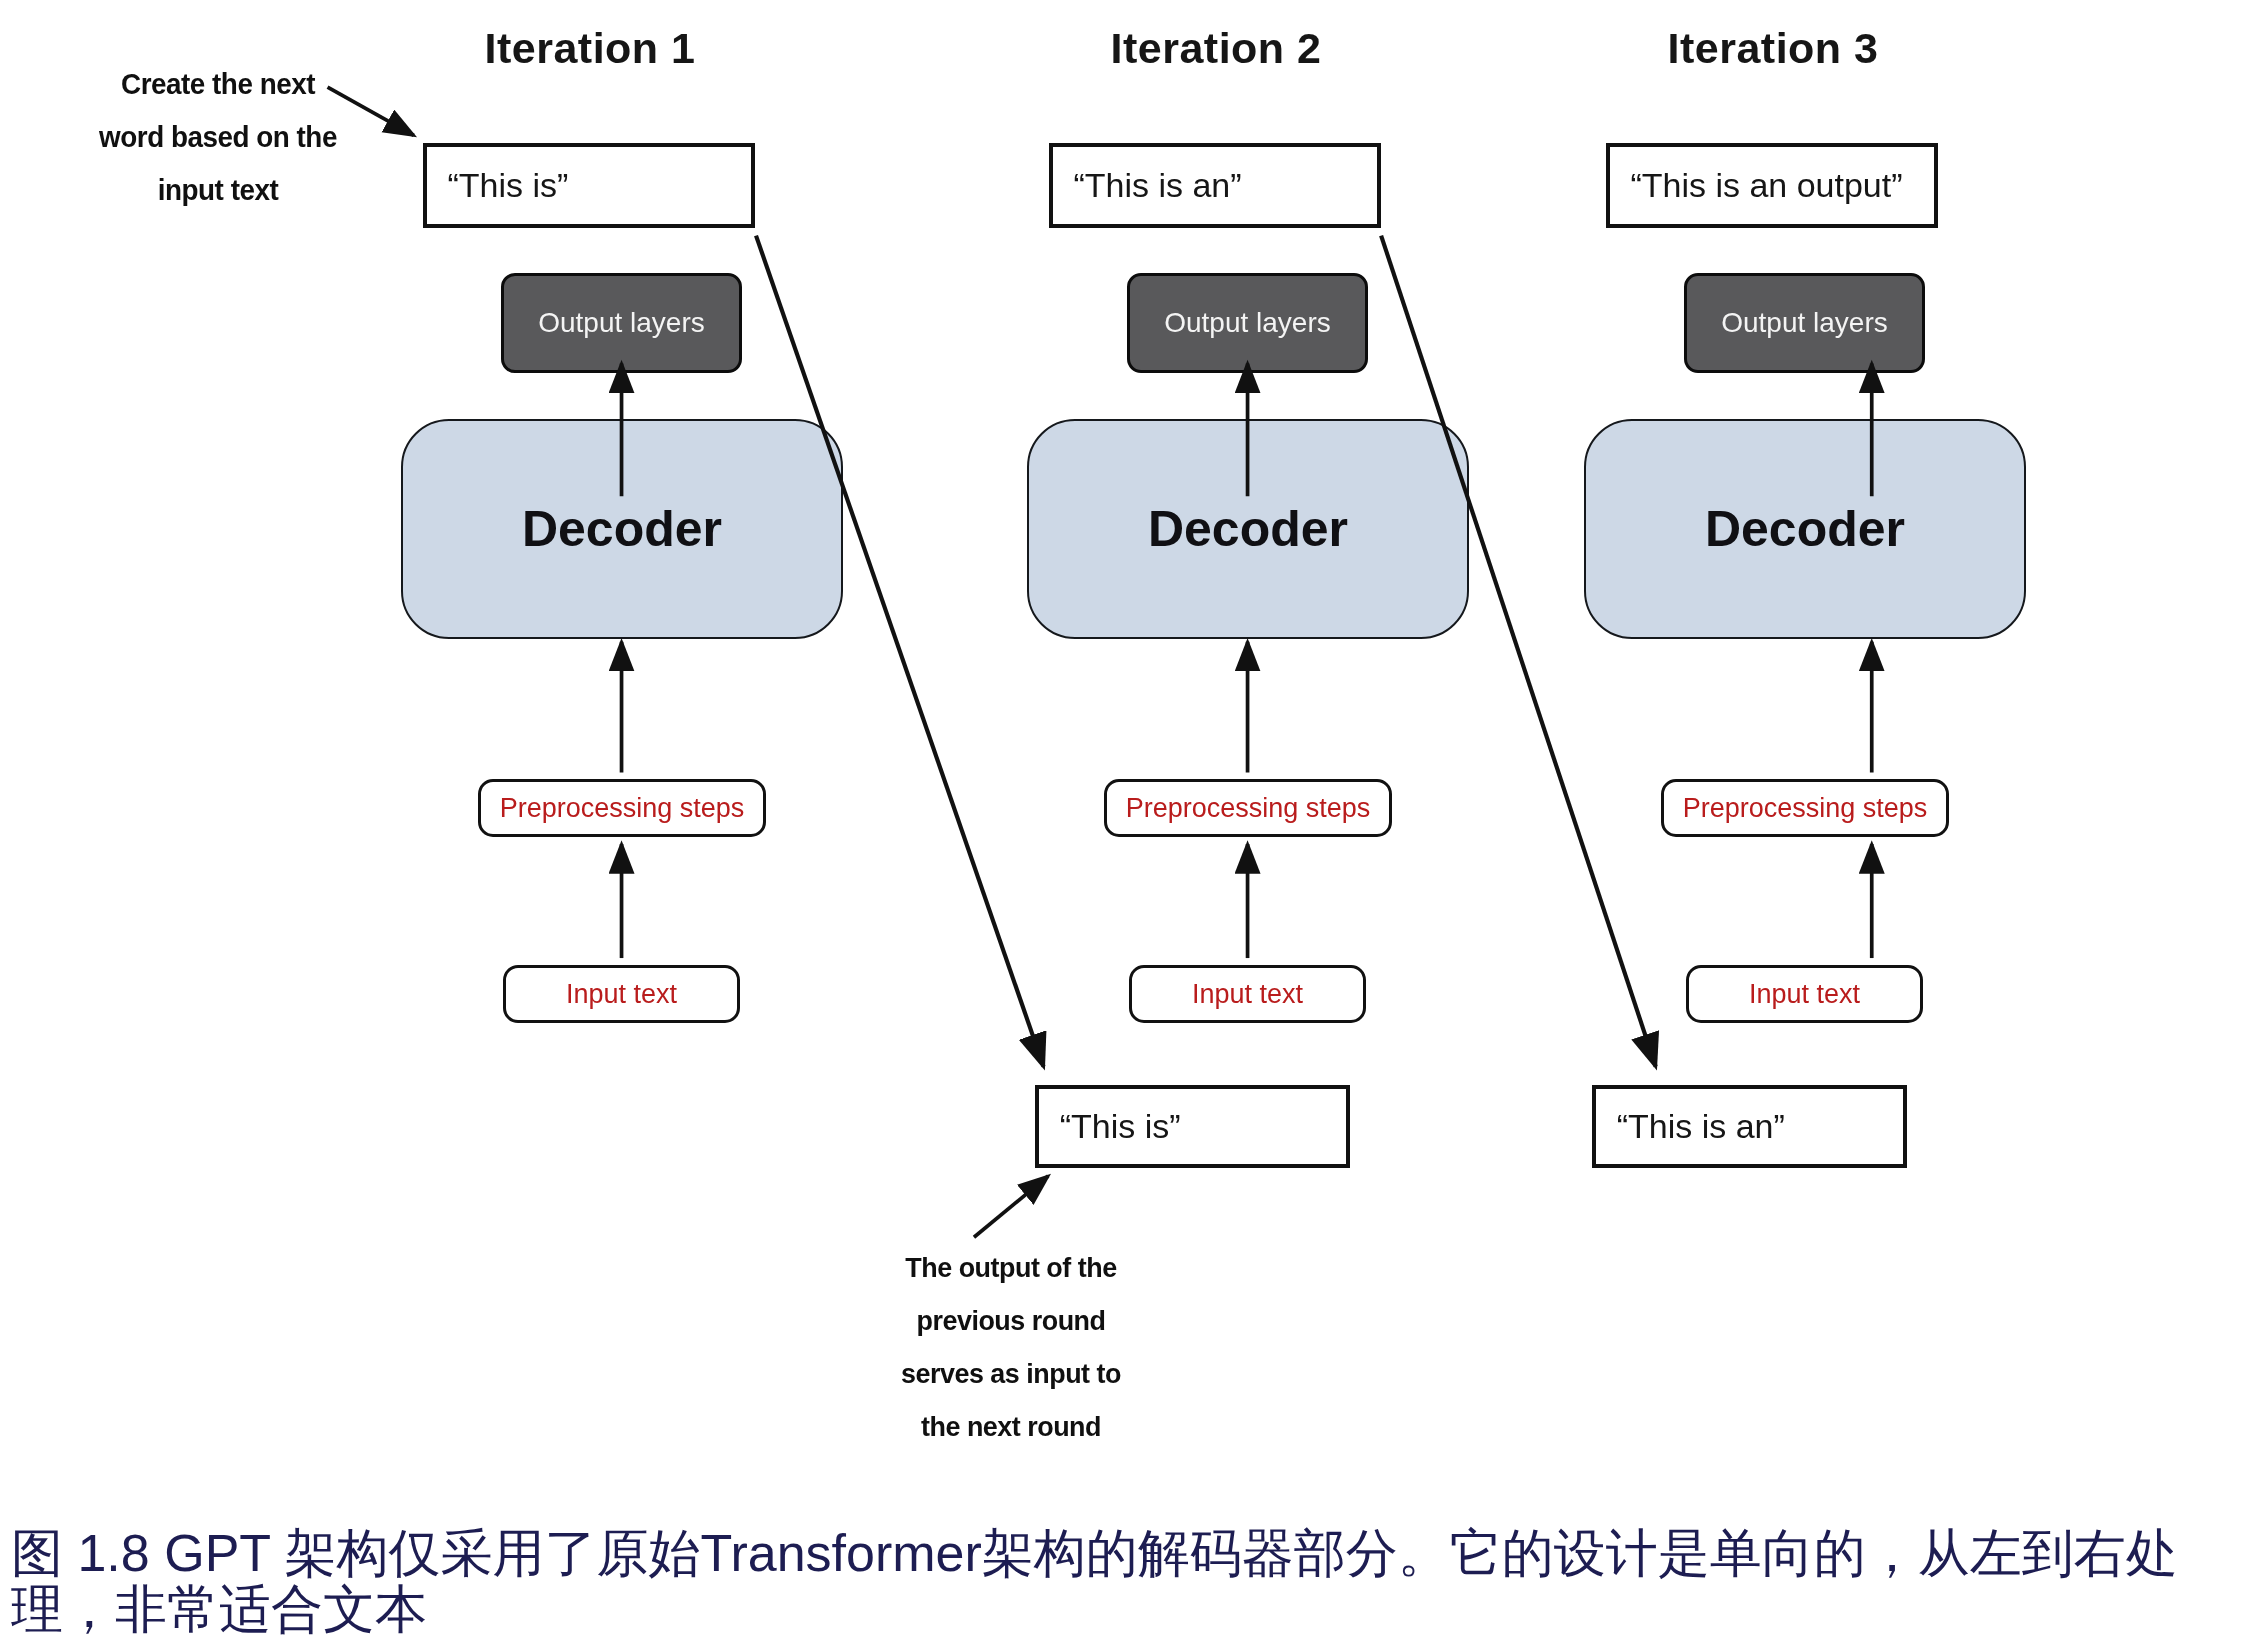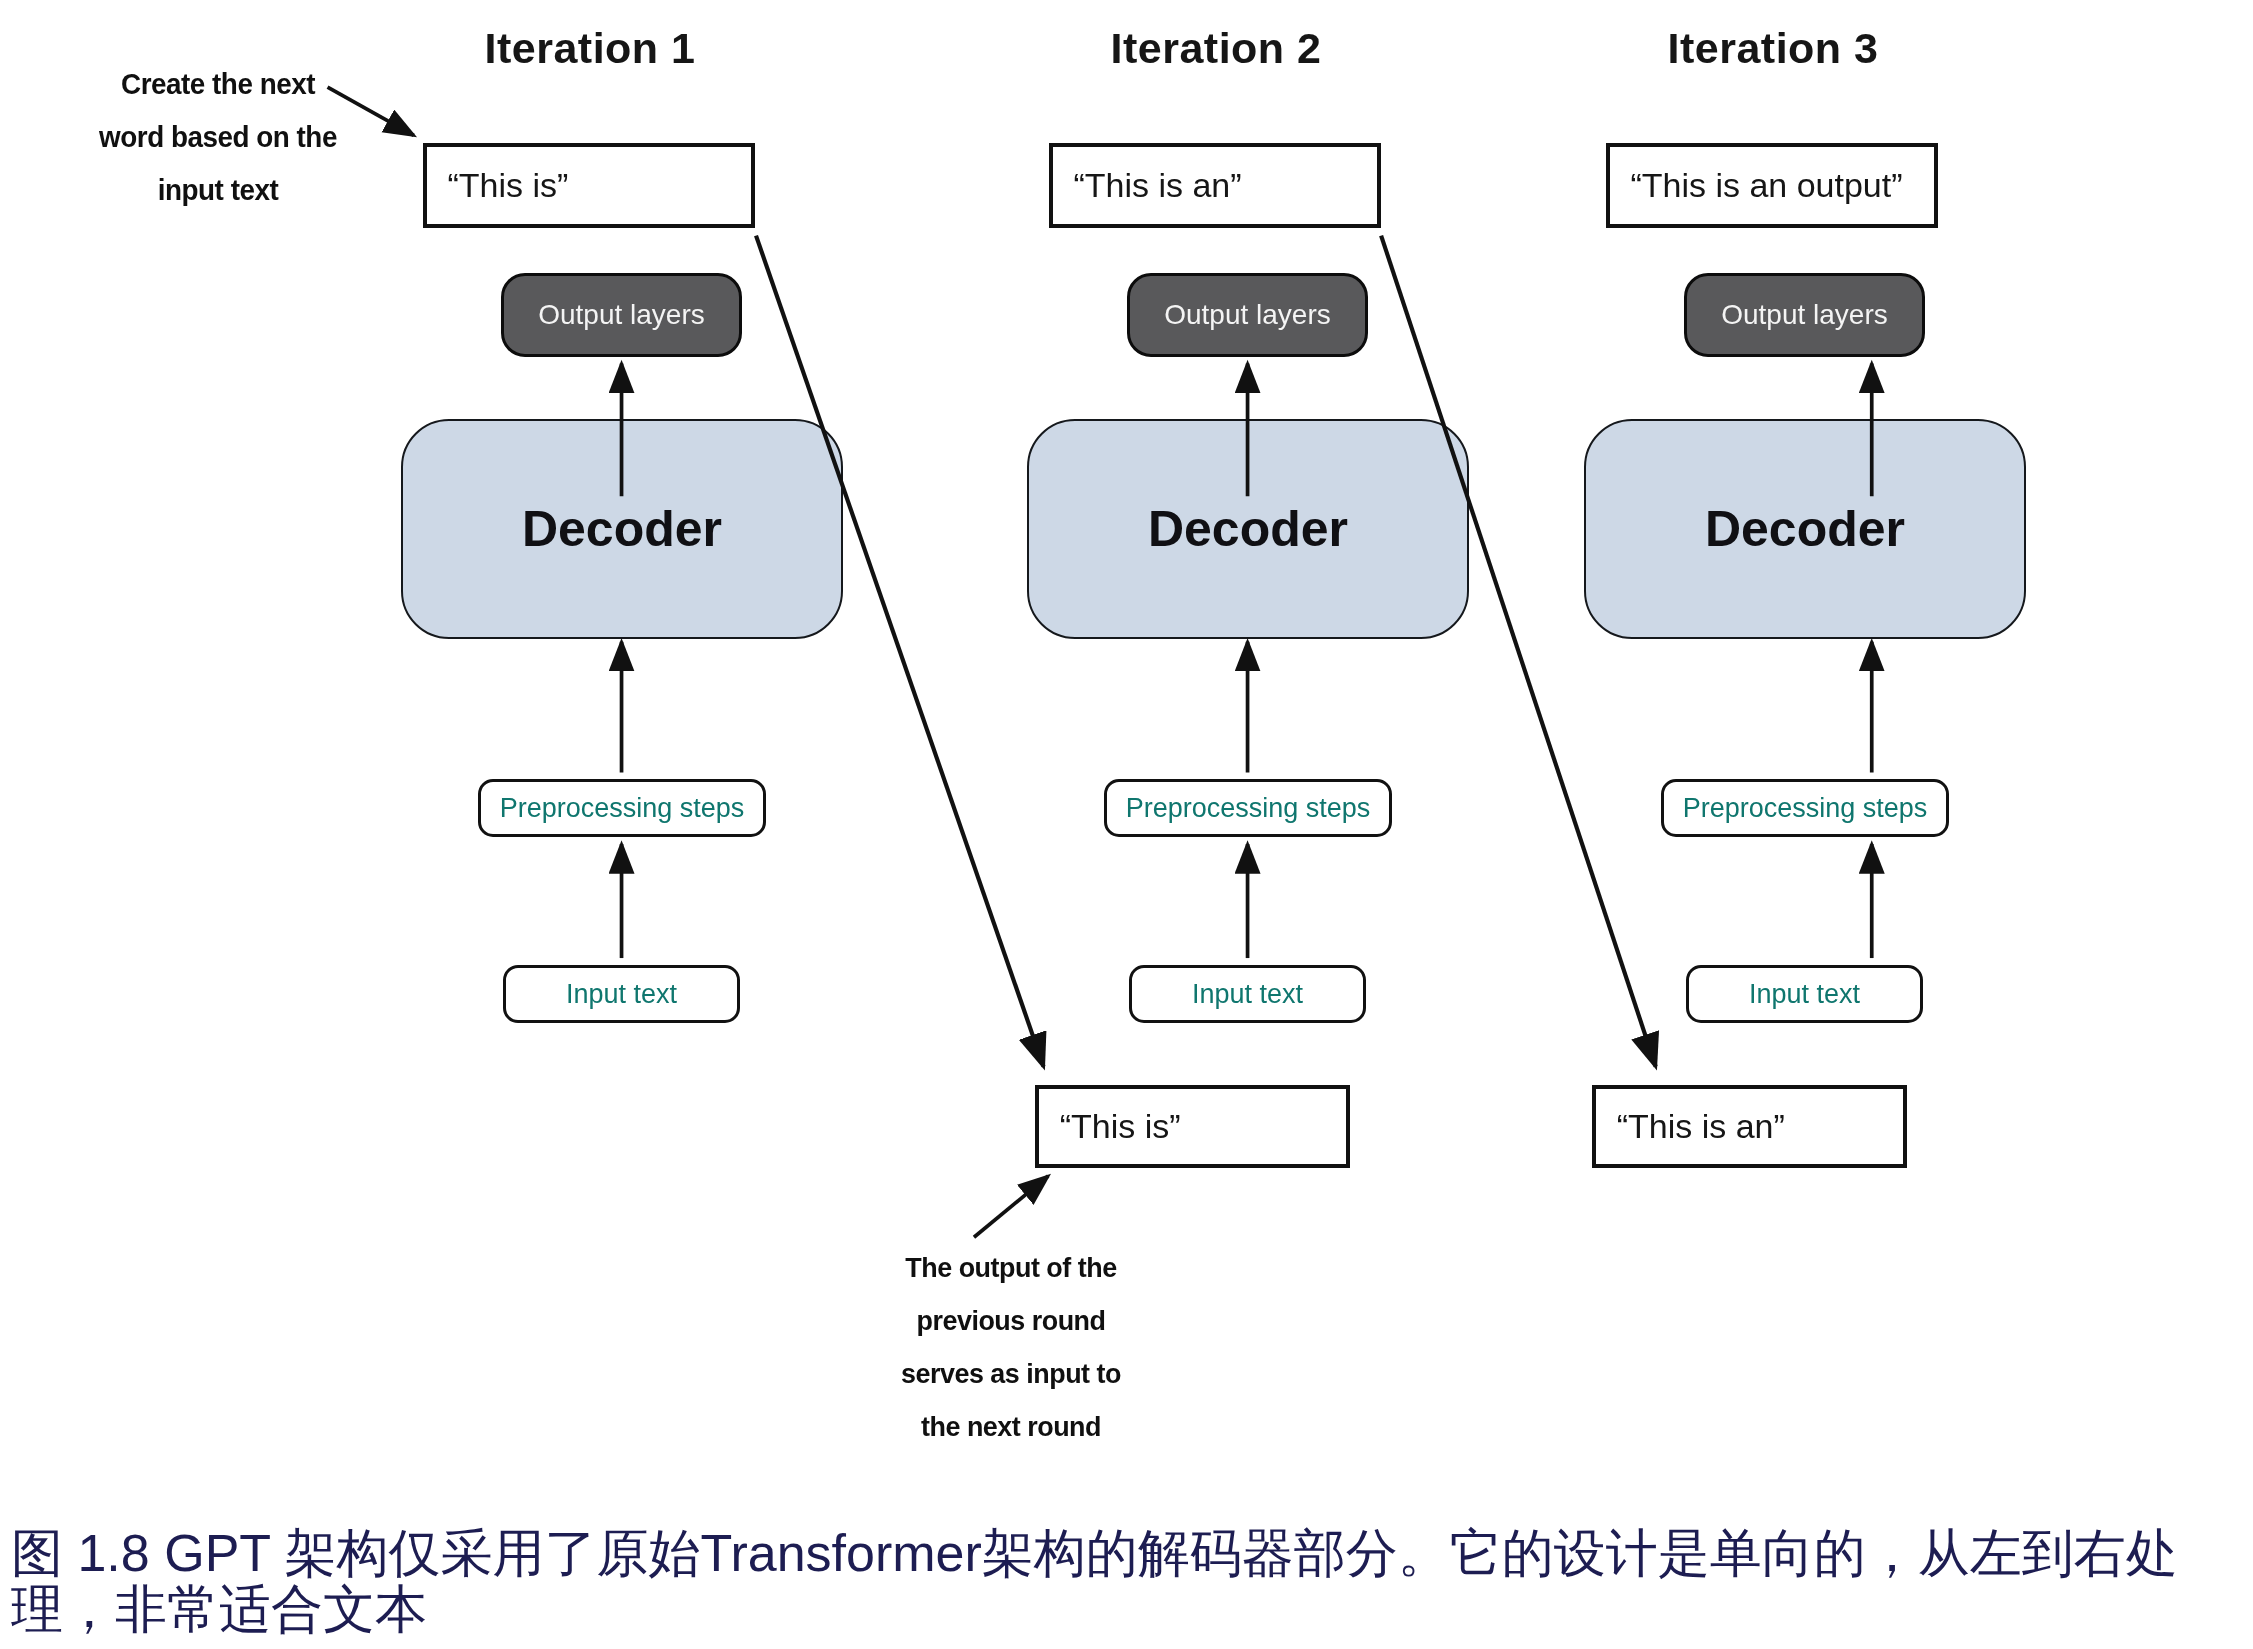--- a/index.html
+++ b/index.html
@@ -48,24 +48,24 @@
     align-items: center;
     padding-left: 20.4px;
     font-size: 34px;
     color: #161616;
   }
   .quote-box.top { left: 22px; top: 119px; width: 332px; height: 85px; }
   .quote-box.bottom { left: 8.3px; top: 1061px; width: 315px; height: 83px; }
   .output-layers {
     position: absolute;
     left: 100px; top: 249px;
-    width: 241px; height: 84px;
+    width: 241px; height: 100px;
     background: var(--outputlayers-bg);
     border: 3.7px solid #0c0c0c;
-    border-radius: 24px;
+    border-radius: 14px;
     display: flex;
     align-items: center;
     justify-content: center;
     color: #f4f4f4;
     font-size: 28px;
   }
   .decoder {
     position: absolute;
     left: 0; top: 395px;
     width: 442px; height: 220px;
@@ -81,21 +81,21 @@
   }
   .pill {
     position: absolute;
     background: #ffffff;
     border: 3.7px solid var(--box-border);
     border-radius: 15px;
     display: flex;
     align-items: center;
     justify-content: center;
     font-size: 27px;
-    color: #0f766e;
+    color: #b91c1c;
   }
   .preprocessing { left: 77px; top: 755px; width: 288px; height: 58px; }
   .input-label { left: 102px; top: 941px; width: 237px; height: 58px; }
   .annotation {
     position: absolute;
     text-align: center;
     font-weight: 700;
     font-size: 29px;
     line-height: 53px;
     color: #101010;

